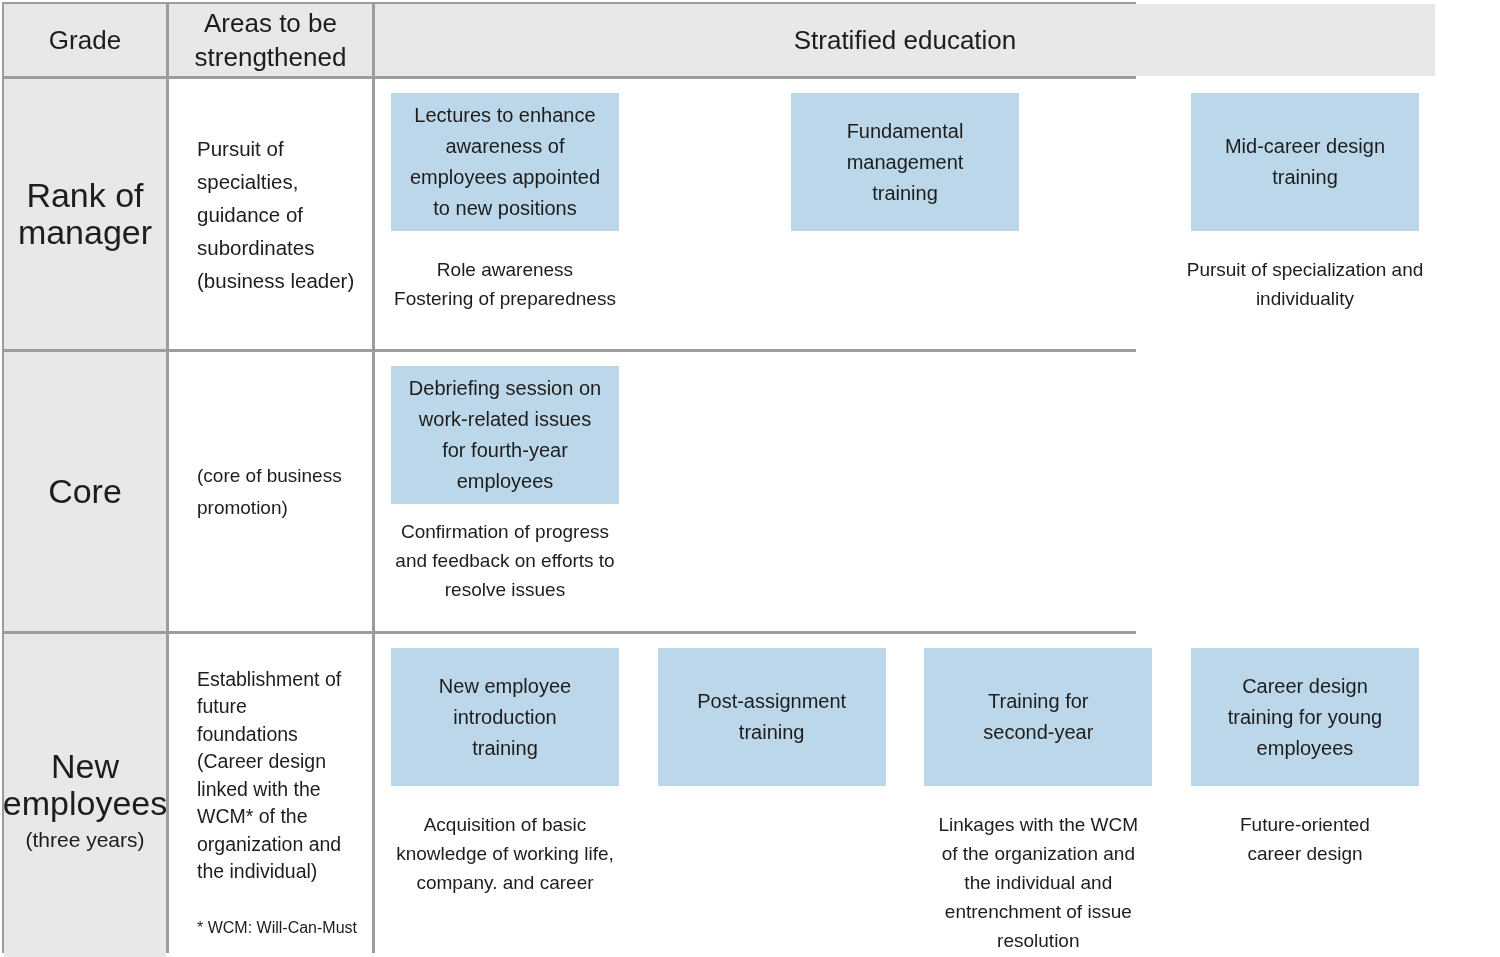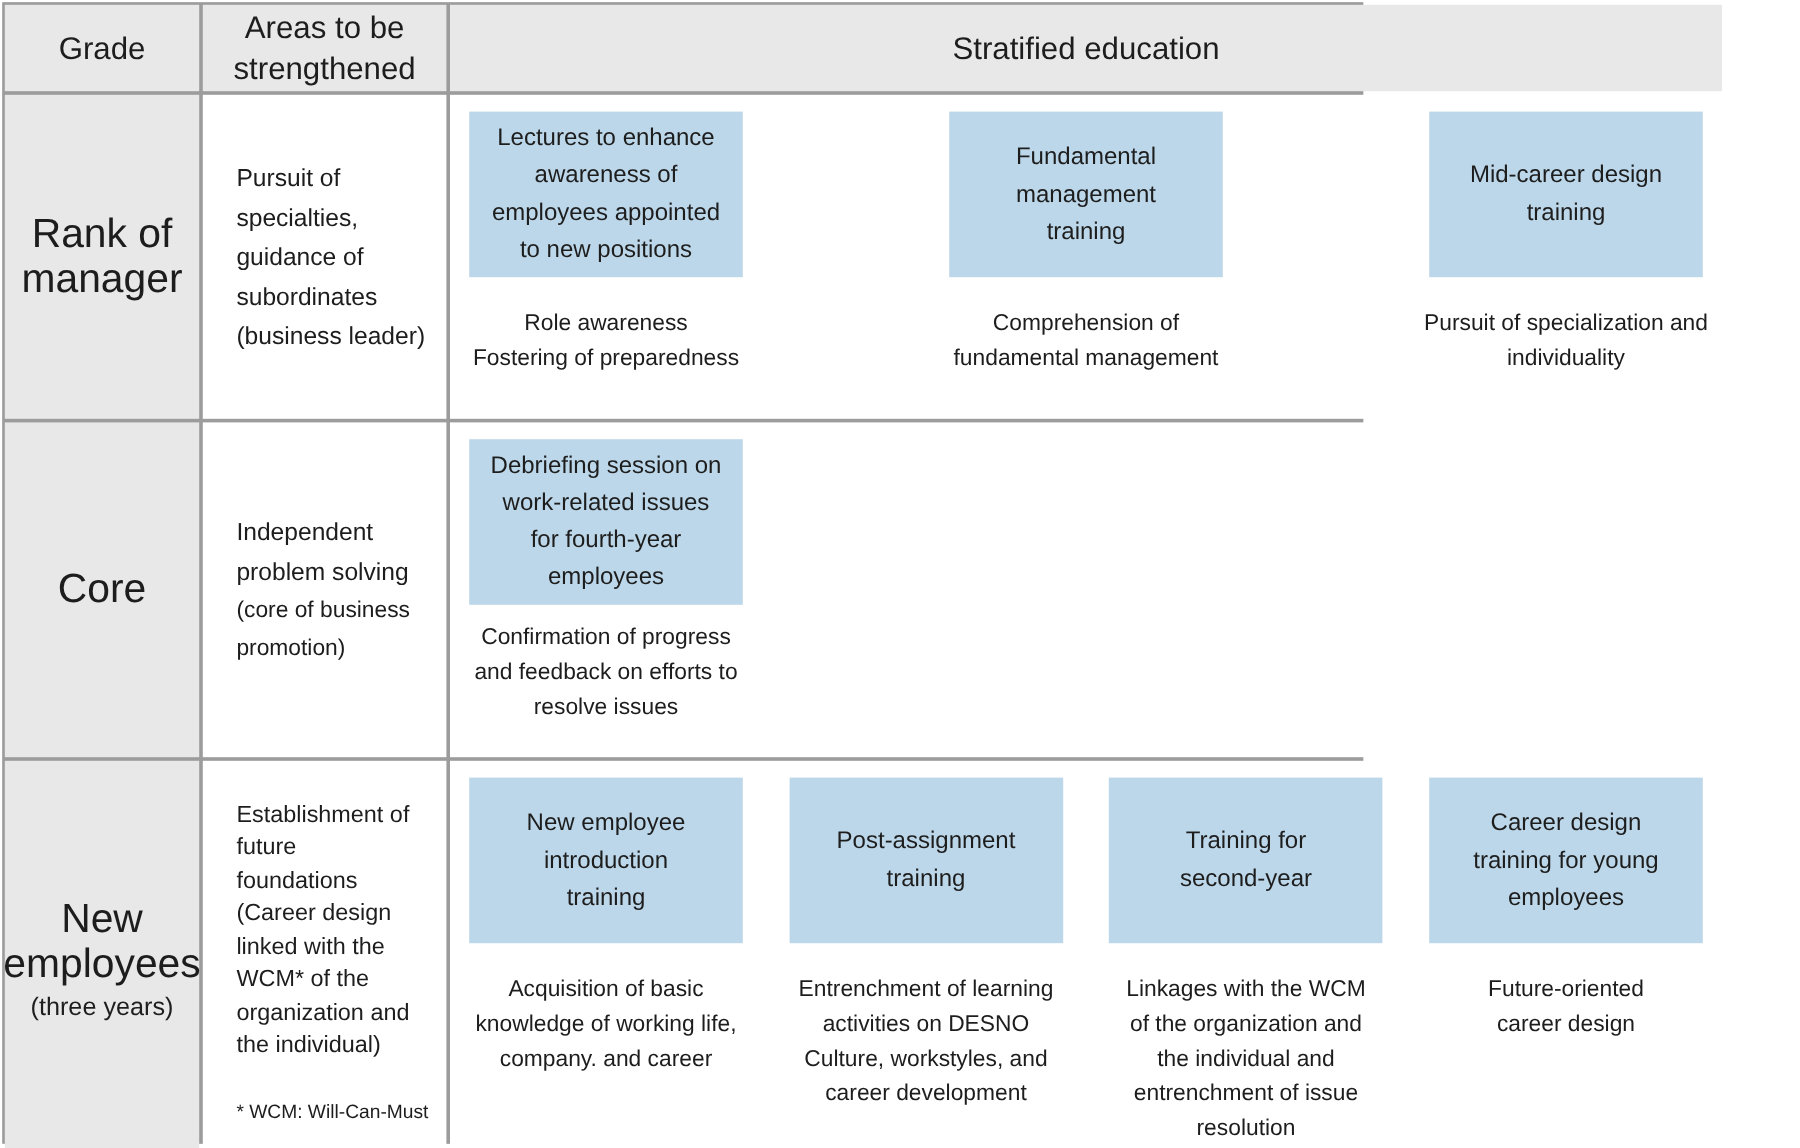--- a/index.html
+++ b/index.html
@@ -104,38 +104,34 @@
 awareness of
 employees appointed
 to new positions</div>
         <div class="caption">Role awareness
 Fostering of preparedness</div>
       </div>
       <div class="unit">
         <div class="box">Fundamental
 management
 training</div>
-        <div class="caption">Comprehension of
-fundamental management</div>
       </div>
       <div class="unit">
         <div class="box">Mid-career design
 training</div>
         <div class="caption">Pursuit of specialization and
 individuality</div>
       </div>
     </div>
 
     <div class="cell gray grade-cell">
       <div class="grade-label">Core</div>
 
     </div>
     <div class="cell areas-cell">
-      <div class="areas-main">Independent
-problem solving</div>
       <div class="areas-sub">(core of business
 promotion)</div>
 
     </div>
     <div class="cell edu-cell r2row">
       <div class="unit">
         <div class="box">Debriefing session on
 work-related issues
 for fourth-year
 employees</div>
@@ -167,24 +163,20 @@
         <div class="box">New employee
 introduction
 training</div>
         <div class="caption">Acquisition of basic
 knowledge of working life,
 company. and career</div>
       </div>
       <div class="unit">
         <div class="box">Post-assignment
 training</div>
-        <div class="caption">Entrenchment of learning
-activities on DESNO
-Culture, workstyles, and
-career development</div>
       </div>
       <div class="unit">
         <div class="box">Training for
 second-year</div>
         <div class="caption">Linkages with the WCM
 of the organization and
 the individual and
 entrenchment of issue
 resolution</div>
       </div>

